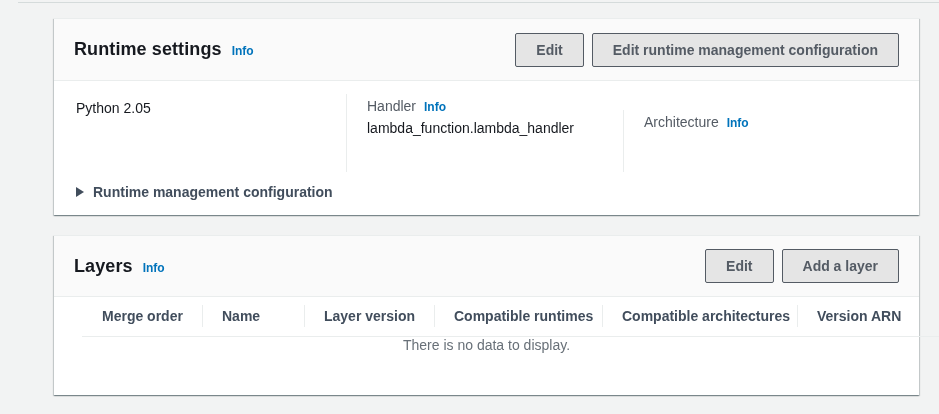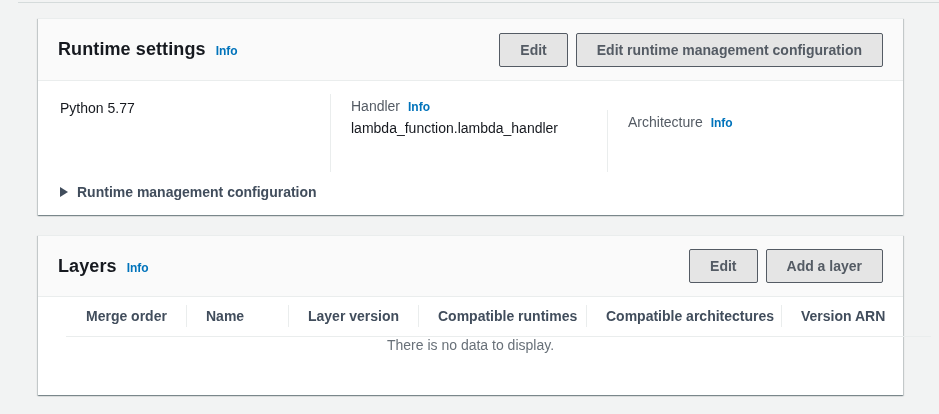--- a/index.html
+++ b/index.html
@@ -12,21 +12,21 @@
     position: relative;
   }
   .top-divider {
     position: absolute;
     top: 2px; left: 18px; right: 0;
     height: 1px;
     background: #d5dbdb;
   }
   .card {
     position: absolute;
-    left: 38px;
+    left: 54px;
     width: 865px;
     background: #ffffff;
     border-top: 1px solid #eaeded;
     box-shadow: 0 1px 1px 0 rgba(0,28,36,.3), 1px 1px 1px 0 rgba(0,28,36,.15), -1px 1px 1px 0 rgba(0,28,36,.15);
   }
   .card-runtime { top: 18px; height: 197px; }
   .card-layers  { top: 235px; height: 160px; }
 
   .card-header {
     background: #fafafa;
@@ -150,21 +150,21 @@
       <h2 class="card-title">Runtime settings</h2>
       <a class="info-link">Info</a>
     </div>
     <div class="btn-group">
       <button class="btn">Edit</button>
       <button class="btn">Edit runtime management configuration</button>
     </div>
   </div>
   <div class="columns-row">
     <div class="col col-1">
-      <div class="field-value">Python 5.77</div>
+      <div class="field-value">Python 2.05</div>
     </div>
     <div class="col col-2">
       <div class="field-label-row">
         <span class="field-label">Handler</span>
         <a class="info-link">Info</a>
       </div>
       <div class="field-value">lambda_function.lambda_handler</div>
     </div>
     <div class="col col-3">
       <div class="field-label-row">

